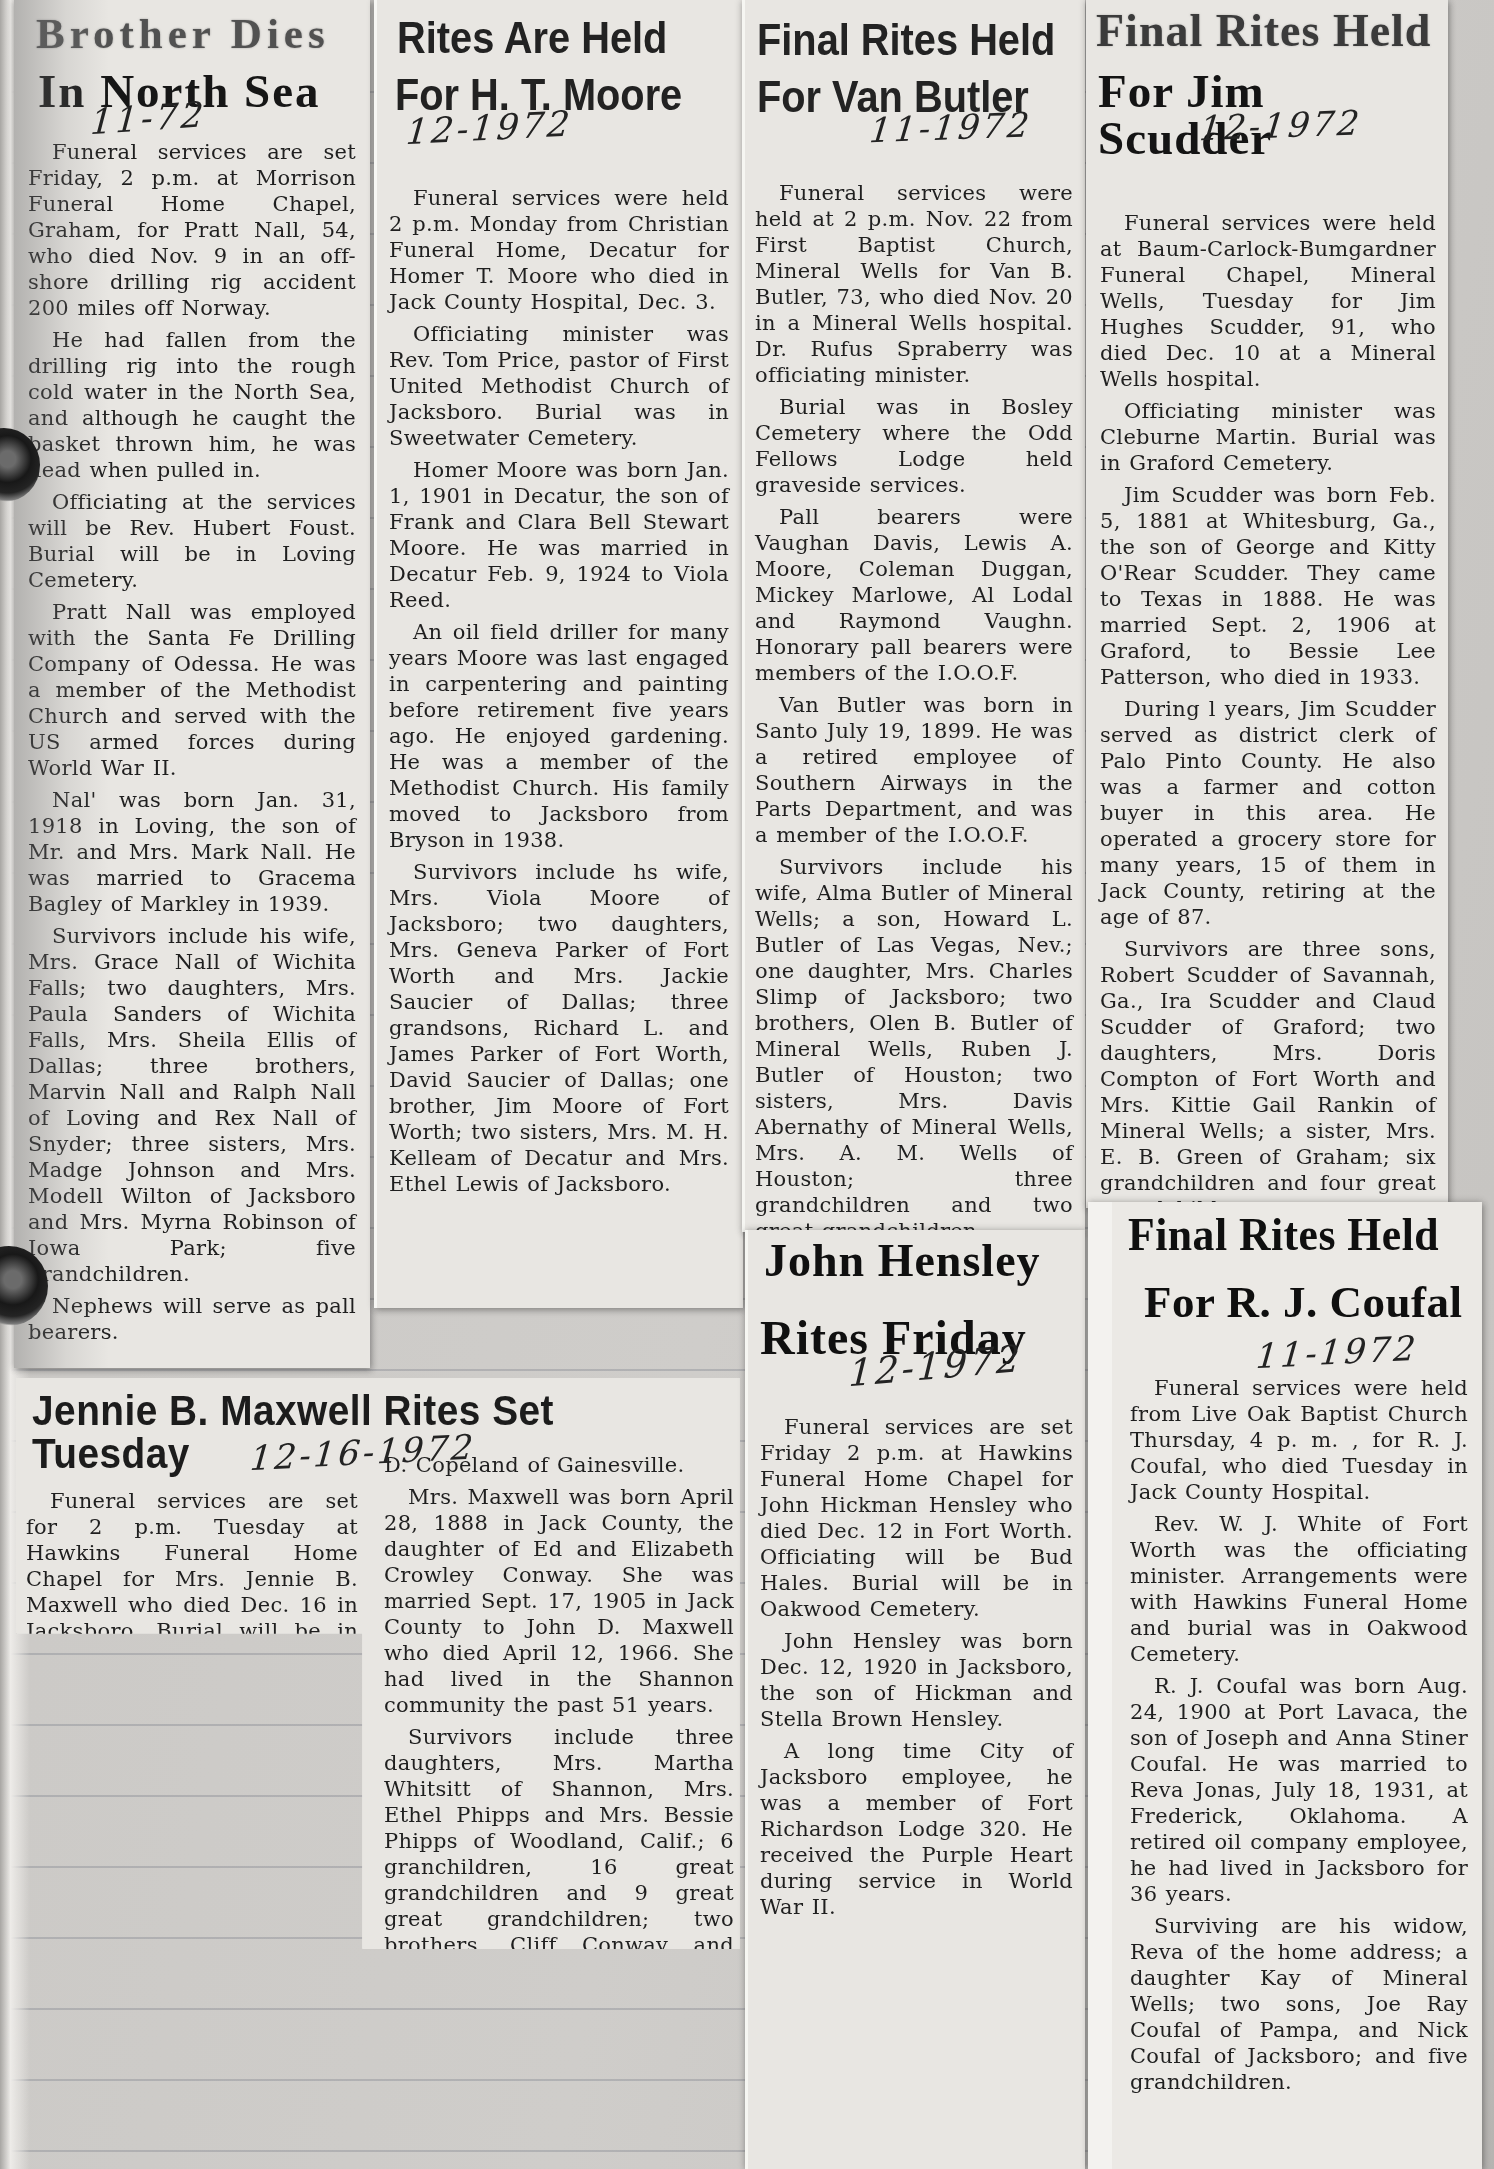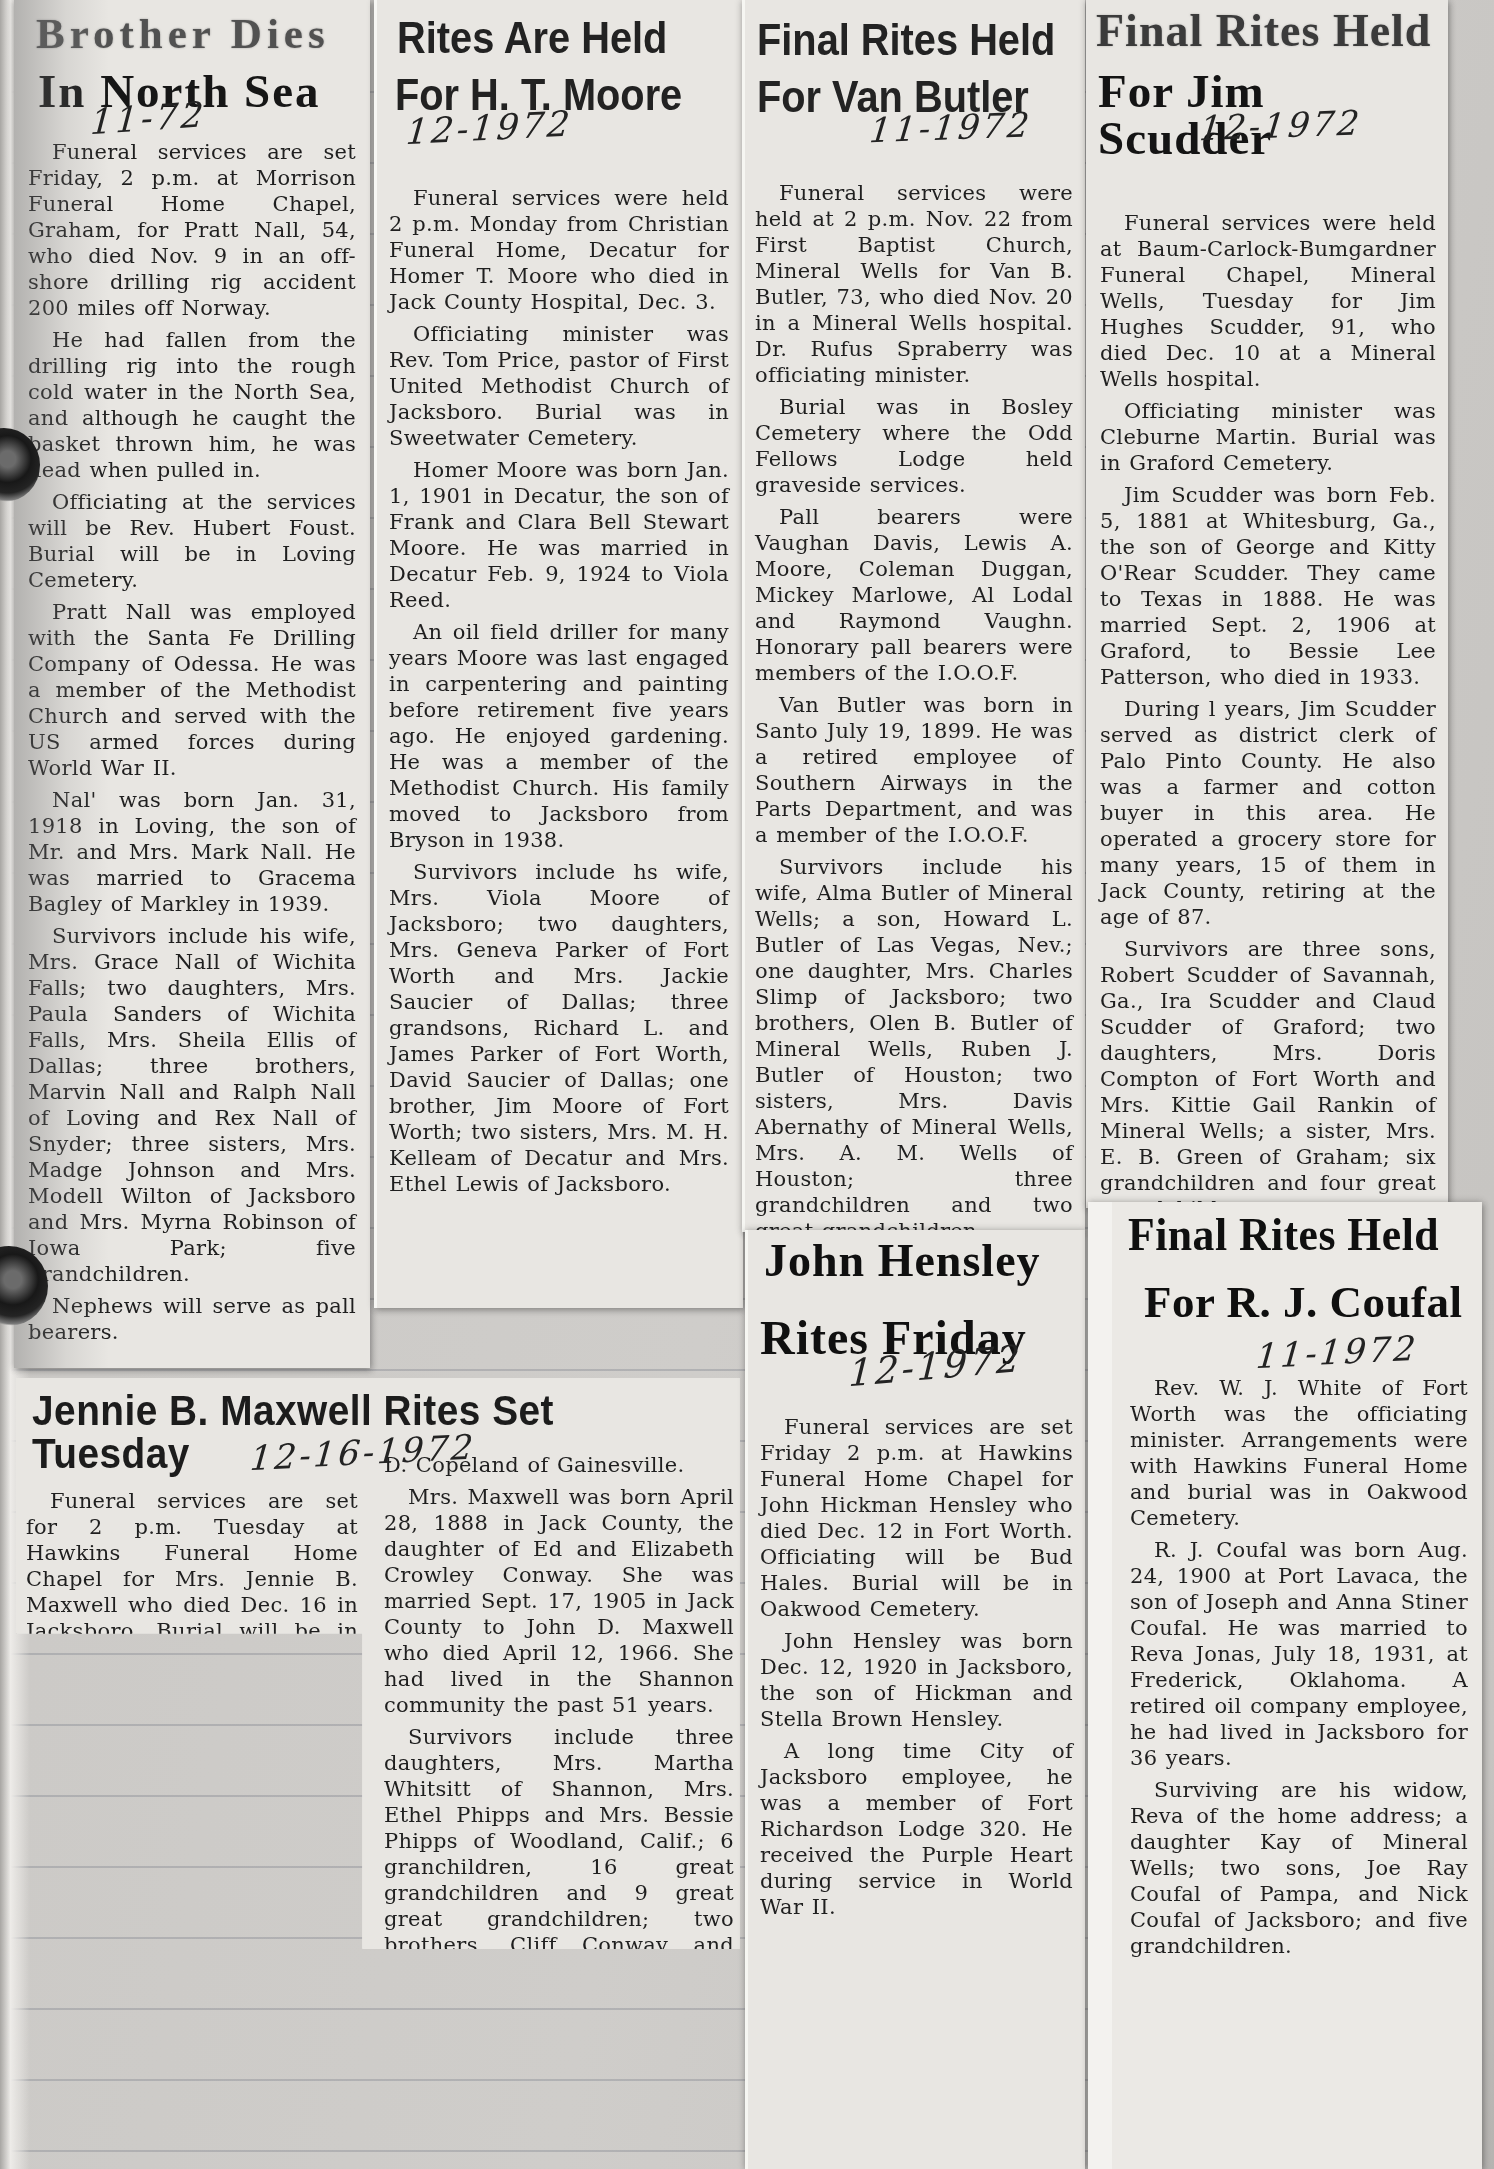--- a/index.html
+++ b/index.html
@@ -135,20 +135,21 @@
       <p>A long time City of Jacksboro employee, he was a member of Fort Richardson Lodge 320. He received the Purple Heart during service in World War II.</p>
     </div>
   </div>
   <div class="hand" style="left:850px;top:1352px;font-size:37px;transform:rotate(-5deg) skewX(-8deg);">12-1972</div>
 
   <div class="clip bright" style="left:1088px;top:1202px;width:370px;height:967px;
        border-left:24px solid #f3f2ef;">
     <div class="hl-serif" style="margin:10px 0 0 16px;font-size:46px;letter-spacing:.5px;color:#0f0f0f;transform:scaleX(.95);transform-origin:left top;">Final Rites Held</div>
     <div class="hl-serif" style="margin:22px 0 0 32px;font-size:45px;letter-spacing:.5px;color:#0f0f0f;">For R. J. Coufal</div>
     <div class="body" style="margin:50px 14px 0 18px;">
+      <p>Funeral services were held from Live Oak Baptist Church Thursday, 4 p. m. , for R. J. Coufal, who died Tuesday in Jack County Hospital.</p>
       <p>Rev. W. J. White of Fort Worth was the officiating minister. Arrangements were with Hawkins Funeral Home and burial was in Oakwood Cemetery.</p>
       <p>R. J. Coufal was born Aug. 24, 1900 at Port Lavaca, the son of Joseph and Anna Stiner Coufal. He was married to Reva Jonas, July 18, 1931, at Frederick, Oklahoma. A retired oil company employee, he had lived in Jacksboro for 36 years.</p>
       <p>Surviving are his widow, Reva of the home address; a daughter Kay of Mineral Wells; two sons, Joe Ray Coufal of Pampa, and Nick Coufal of Jacksboro; and five grandchildren.</p>
     </div>
   </div>
   <div class="hand" style="left:1258px;top:1336px;font-size:34px;transform:rotate(-3deg) skewX(-8deg);">11-1972</div>
 
 </div>
 
 </body></html>

